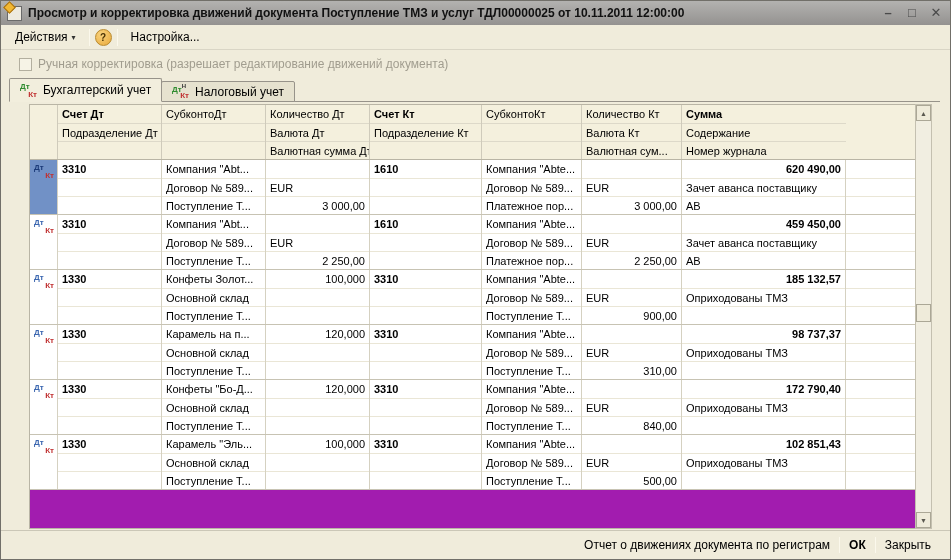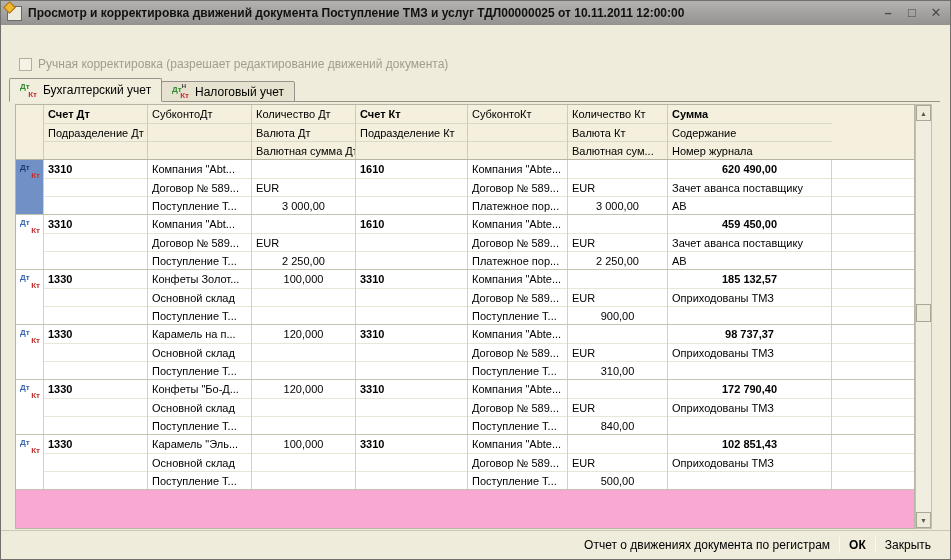--- a/index.html
+++ b/index.html
@@ -37,33 +37,33 @@
   .tab { position:absolute; bottom:-1px; display:flex; align-items:center; gap:6px; font-size:12px; color:#000;
     padding:0 10px; border:1px solid #97938A; border-radius:2px 2px 0 0; }
   .tab.active { left:0; height:24px; background:#F2EEDD; border-bottom:1px solid #F2EEDD; z-index:2; }
   .tab.inactive { left:152px; height:21px; background:#E6E2CF; }
   .tab-icon { position:relative; width:17px; height:15px; flex:0 0 auto; }
   .tab-icon .ti-dt { position:absolute; top:-1px; left:0; font-size:8px; font-weight:bold; color:#2E8B2E; font-style:normal; }
   .tab-icon .ti-dt sup { font-size:6px; color:#333; }
   .tab-icon .ti-kt { position:absolute; bottom:-1px; right:0; font-size:8px; font-weight:bold; color:#C03030; font-style:normal; }
 
   
-  .grid { position:absolute; left:14px; top:103px; width:900px; height:425px; background:#f9a8d4;
+  .grid { position:absolute; left:28px; top:103px; width:900px; height:425px; background:#a21caf;
     border:1px solid #B9B5A5; overflow:hidden; }
   .grow { display:grid; grid-template-columns:28px 104px 104px 104px 112px 100px 100px 164px 1fr; }
   .ghead { background:#F4F0DD; border-bottom:1px solid #B9B5A5; }
   .ghead .cell { border-right:1px solid #CFCBBB; }
   .trow { border-bottom:1px solid #C7C3B3; background:#fff; }
   .cell { border-right:1px solid #D5D1C1; overflow:hidden; }
   .cell:last-child { border-right:none; }
   .ln { height:18px; line-height:18px; font-size:11px; color:#000; padding:0 4px; white-space:nowrap; overflow:hidden; }
   .cell .ln + .ln { border-top:1px solid #EAE6D6; }
   .ghead .ln + .ln { border-top:1px solid #DDD9C9; }
   .b { font-weight:bold; }
-  .num { text-align:center; }
+  .num { text-align:right; }
   .vidhead { font-size:11px; padding:2px 4px; line-height:14px; white-space:normal; overflow-wrap:break-word; }
   .icell { position:relative; background:#fff; }
   .icell.sel { background:#7191C6; }
   .rowicon { position:absolute; top:3px; left:4px; width:20px; height:17px; }
   .ri-dt { position:absolute; top:0; left:0; font-size:8px; font-weight:bold; color:#3A66B0; font-style:normal; }
   .ri-kt { position:absolute; bottom:0; right:0; font-size:8px; font-weight:bold; color:#C03030; font-style:normal; }
   .icell.sel .ri-dt { color:#1B3A78; }
 
   
   .vscroll { position:absolute; left:914px; top:103px; width:17px; height:425px; background:#F1EEE1; border:1px solid #C4C0B0; }
@@ -88,20 +88,30 @@
   <div class="titlebar">
     <span class="win-icon"></span>
     <span class="title-text">Просмотр и корректировка движений документа Поступление ТМЗ и услуг ТДЛ00000025 от 10.11.2011 12:00:00</span>
     <span class="win-btns">
       <span class="wbtn">–</span>
       <span class="wbtn">□</span>
       <span class="wbtn">✕</span>
     </span>
   </div>
 
+  <div class="toolbar">
+    <button class="tb-btn">
+      <span>Действия</span>
+      <span class="caret">▾</span>
+    </button>
+    <span class="tb-sep"></span>
+    <button class="help-btn">?</button>
+    <span class="tb-sep"></span>
+    <button class="tb-btn">Настройка...</button>
+  </div>
 
   <div class="checkbox-row">
     <span class="checkbox"></span>
     <span class="cb-label">Ручная корректировка (разрешает редактирование движений документа)</span>
   </div>
 
   <div class="tabstrip">
     <div class="tab active">
       <span class="tab-icon">
         <i class="ti-dt">Дт</i>

